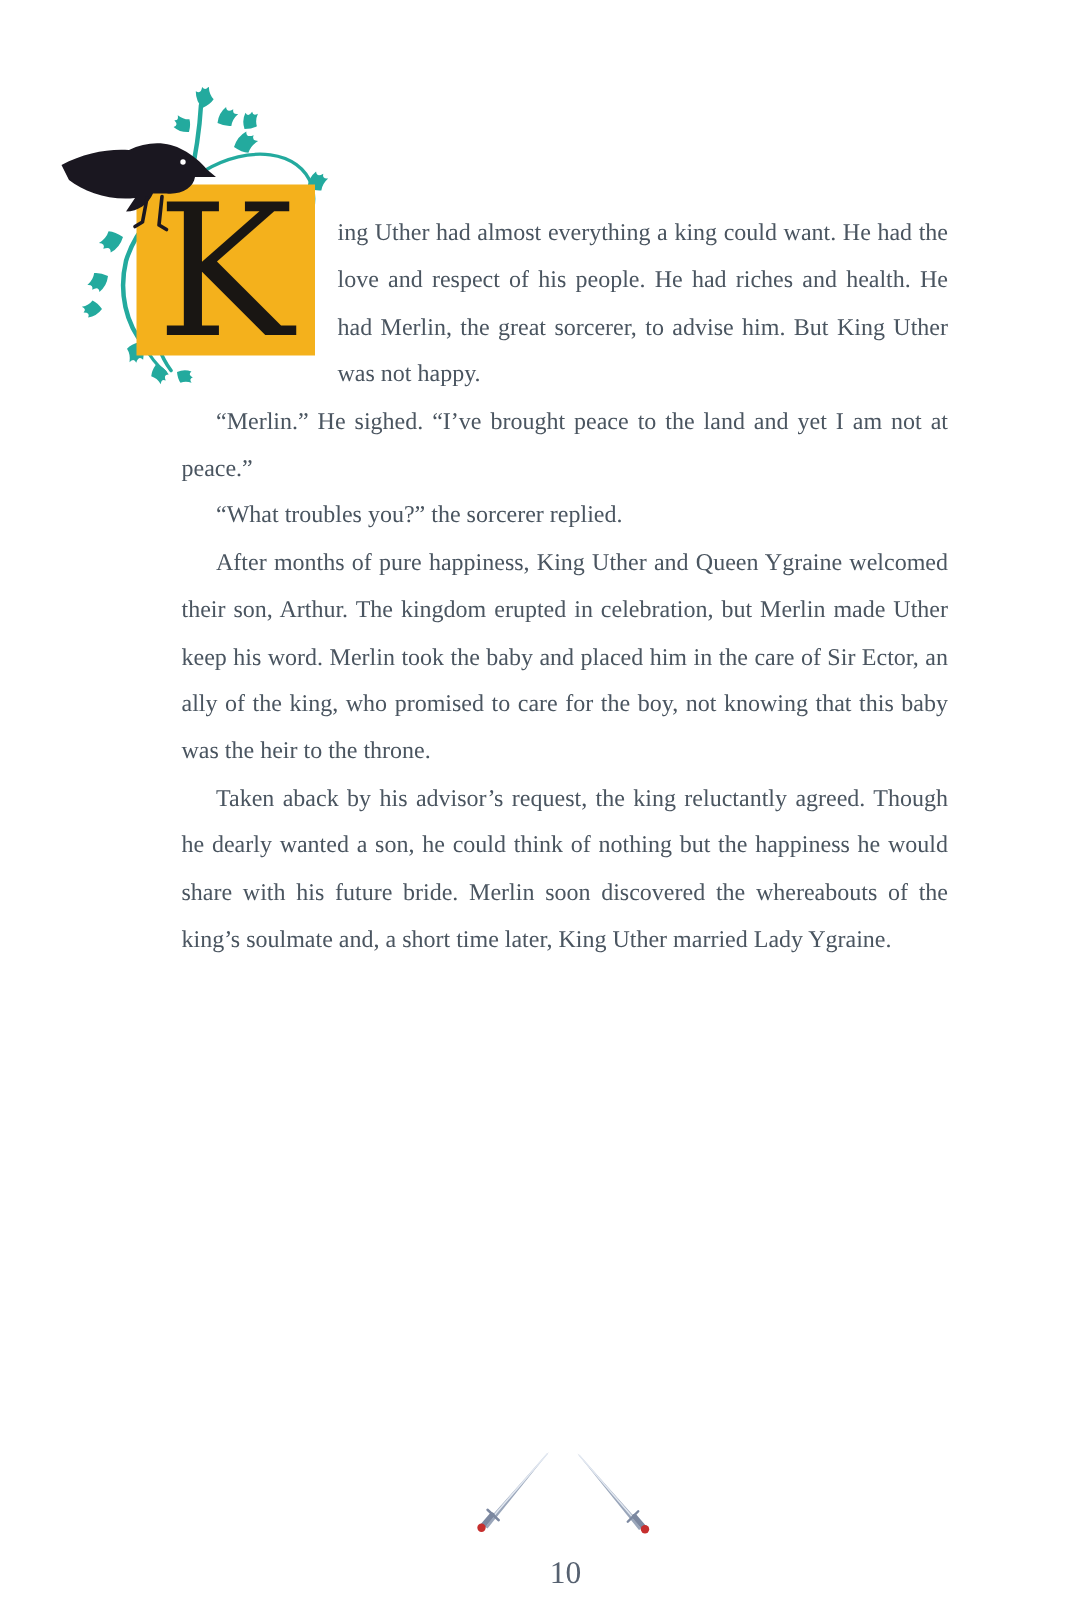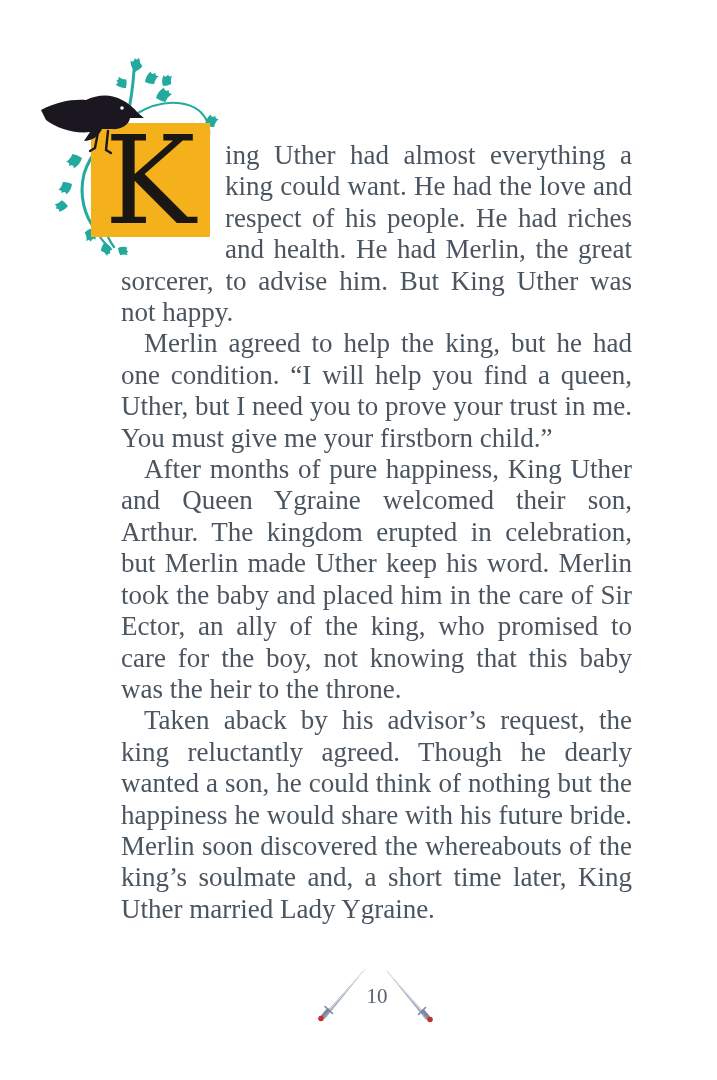--- a/index.html
+++ b/index.html
@@ -33,35 +33,35 @@
   .bird-body{fill:var(--ink);}
   .bird-leg{stroke:var(--ink);stroke-width:2.4;fill:none;stroke-linecap:round;}
   .dropcap-letter{
     font-family:"DejaVu Serif","Liberation Serif",serif;
     font-size:122px;fill:#191613;
   }
   
   #story{
     position:absolute;left:121px;top:140px;width:511px;
     color:var(--text);
-    font-size:27px;line-height:31.4px;
+    font-size:16px;line-height:31.4px;
     text-align:justify;
   }
   #story p{margin:0;padding:0;}
   #story p.indent{text-indent:23px;}
   .dropcap-spacer{float:left;width:104px;height:95px;}
   
   #footer-art{position:absolute;left:297px;top:956px;width:160px;height:70px;}
   .blade{fill:var(--blade);}
   .blade-hi{stroke:var(--blade-hi);stroke-width:1;fill:none;}
   .grip{stroke:var(--grip);stroke-width:3.5;fill:none;stroke-linecap:round;}
   .guard{stroke:var(--grip);stroke-width:1.6;fill:none;stroke-linecap:round;}
   .pommel{fill:var(--pommel);}
   #page-number{
-    position:absolute;left:355px;top:984px;width:44px;
+    position:absolute;left:355px;top:1036px;width:44px;
     text-align:center;
     color:var(--folio);font-size:21px;line-height:24px;
   }
 </style>
 </head>
 <body>
 
 <div id="page">
 
   <svg id="dropcap-art" viewBox="0 0 210 210" aria-hidden="true">
@@ -97,21 +97,22 @@
       <path class="bird-leg" d="M60,74 L57,90 M57,90 L52,93"></path>
       <path class="bird-leg" d="M70,73 L68,92 M68,92 L73,95"></path>
       <circle cx="84" cy="50" r="1.8" fill="#ffffff"></circle>
     </g>
 
     <text class="dropcap-letter" x="112" y="165" text-anchor="middle">K</text>
   </svg>
 
   <div id="story">
       <p class=""><span class="dropcap-spacer"></span>ing Uther had almost everything a king could want. He had the love and respect of his people. He had riches and health. He had Merlin, the great sorcerer, to advise him. But King Uther was not happy.</p>
-      <p class="indent">Merlin agreed to help the king, but he had one condition. “I will help you find a queen, Uther, but I need you to prove your trust in me. You must give me your firstborn child.”</p>
+      <p class="indent">“Merlin.” He sighed. “I’ve brought peace to the land and yet I am not at peace.”</p>
+      <p class="indent">“What troubles you?” the sorcerer replied.</p>
       <p class="indent">After months of pure happiness, King Uther and Queen Ygraine welcomed their son, Arthur. The kingdom erupted in celebration, but Merlin made Uther keep his word. Merlin took the baby and placed him in the care of Sir Ector, an ally of the king, who promised to care for the boy, not knowing that this baby was the heir to the throne.</p>
       <p class="indent">Taken aback by his advisor’s request, the king reluctantly agreed. Though he dearly wanted a son, he could think of nothing but the happiness he would share with his future bride. Merlin soon discovered the whereabouts of the king’s soulmate and, a short time later, King Uther married Lady Ygraine.</p>
     </div>
 
   <svg id="footer-art" viewBox="0 0 160 70" aria-hidden="true">
     <g>
       <path class="blade" d="M25,61 L66,15 L69,12 L28,63 Z"></path>
       <path class="blade-hi" d="M27,60.5 L68,13"></path>
       <path class="grip" d="M25,61 L31,54"></path>
       <path class="guard" d="M28,50.5 L35.5,57.5"></path>

